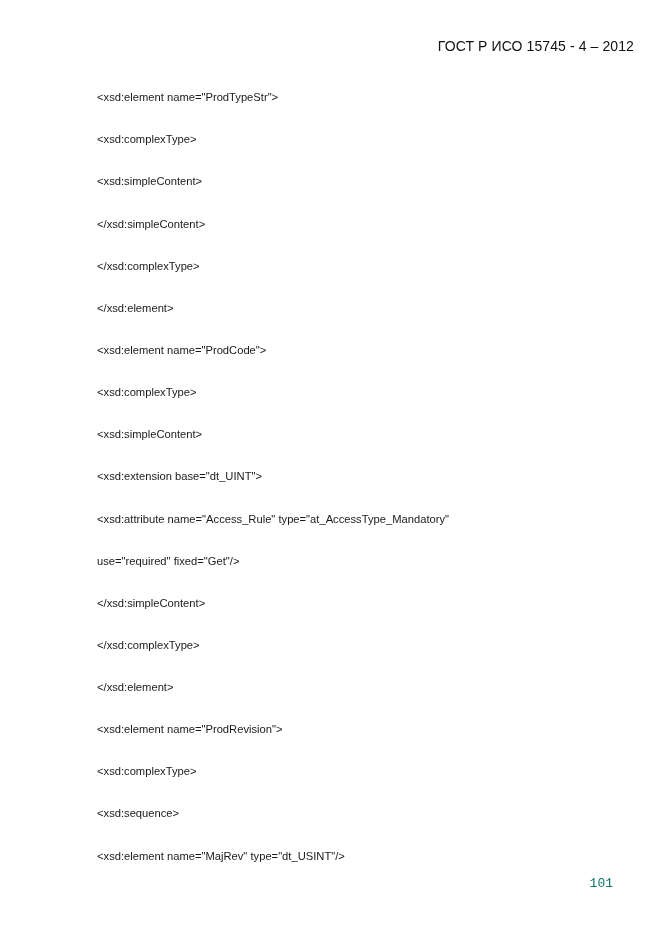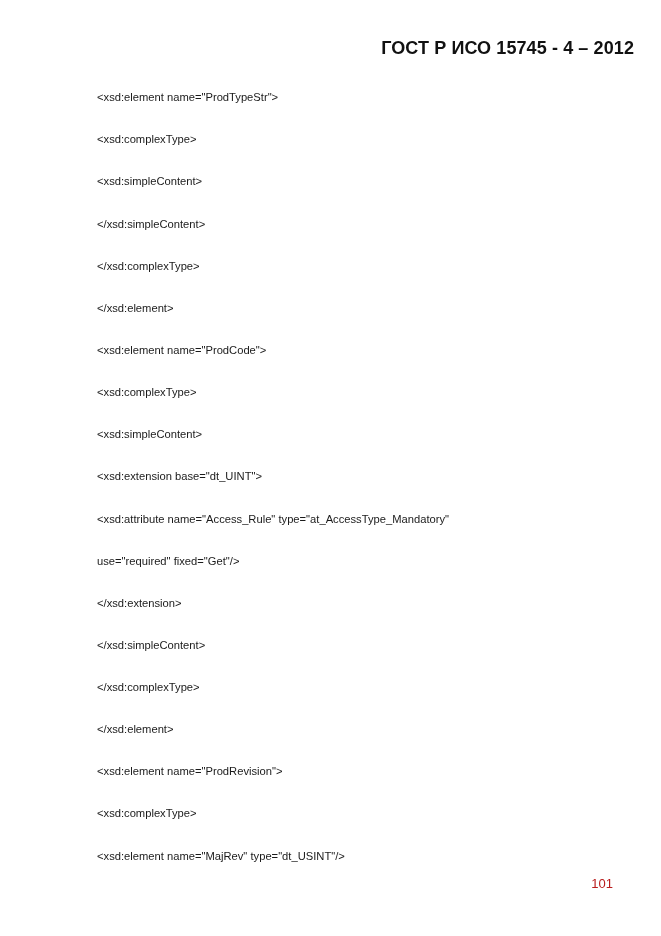--- a/index.html
+++ b/index.html
@@ -1,56 +1,56 @@
 <!DOCTYPE html>
 <html><head>
 <meta charset="utf-8">
 <style>
   html, body { margin: 0; padding: 0; background: #ffffff; }
   body { width: 661px; height: 936px; position: relative; overflow: hidden; }
   .header {
     position: absolute; right: 27px; top: 38px;
-    font-family: "Liberation Sans", sans-serif; font-weight: bold;
-    font-size: 18px; color: #111; letter-spacing: 0.1px;
+    font-family: "Liberation Sans", sans-serif; font-weight: normal;
+    font-size: 14px; color: #111; letter-spacing: 0.1px;
   }
   .code {
     position: absolute; left: 97px; top: 62px;
     font-family: "Liberation Sans", sans-serif; font-size: 11.2px;
     line-height: 14.05px; color: #1a1a1a; white-space: pre;
   }
   .line { display: block; height: 14.05px; }
   .page-number {
     position: absolute; right: 48px; top: 876px;
-    font-family: Liberation Sans, sans-serif; font-size: 13px; color: #b91c1c;
+    font-family: Liberation Mono, monospace; font-size: 13px; color: #0f766e;
   }
 </style>
 </head>
 <body>
 
 <div class="header">ГОСТ Р ИСО 15745 - 4 – 2012</div>
 
 <div class="code">
   <span class="line">&lt;xsd:element name="ProdTypeStr"&gt;</span>
   <span class="line">&lt;xsd:complexType&gt;</span>
   <span class="line">&lt;xsd:simpleContent&gt;</span>
   <span class="line">&lt;/xsd:simpleContent&gt;</span>
   <span class="line">&lt;/xsd:complexType&gt;</span>
   <span class="line">&lt;/xsd:element&gt;</span>
   <span class="line">&lt;xsd:element name="ProdCode"&gt;</span>
   <span class="line">&lt;xsd:complexType&gt;</span>
   <span class="line">&lt;xsd:simpleContent&gt;</span>
   <span class="line">&lt;xsd:extension base="dt_UINT"&gt;</span>
   <span class="line">&lt;xsd:attribute name="Access_Rule" type="at_AccessType_Mandatory"</span>
   <span class="line">use="required" fixed="Get"/&gt;</span>
-  <span class="line">&lt;/xsd:extension&gt;</span>
   <span class="line">&lt;/xsd:simpleContent&gt;</span>
   <span class="line">&lt;/xsd:complexType&gt;</span>
   <span class="line">&lt;/xsd:element&gt;</span>
   <span class="line">&lt;xsd:element name="ProdRevision"&gt;</span>
   <span class="line">&lt;xsd:complexType&gt;</span>
+  <span class="line">&lt;xsd:sequence&gt;</span>
   <span class="line">&lt;xsd:element name="MajRev" type="dt_USINT"/&gt;</span>
   
   
   
   
   
   
   
   
   

